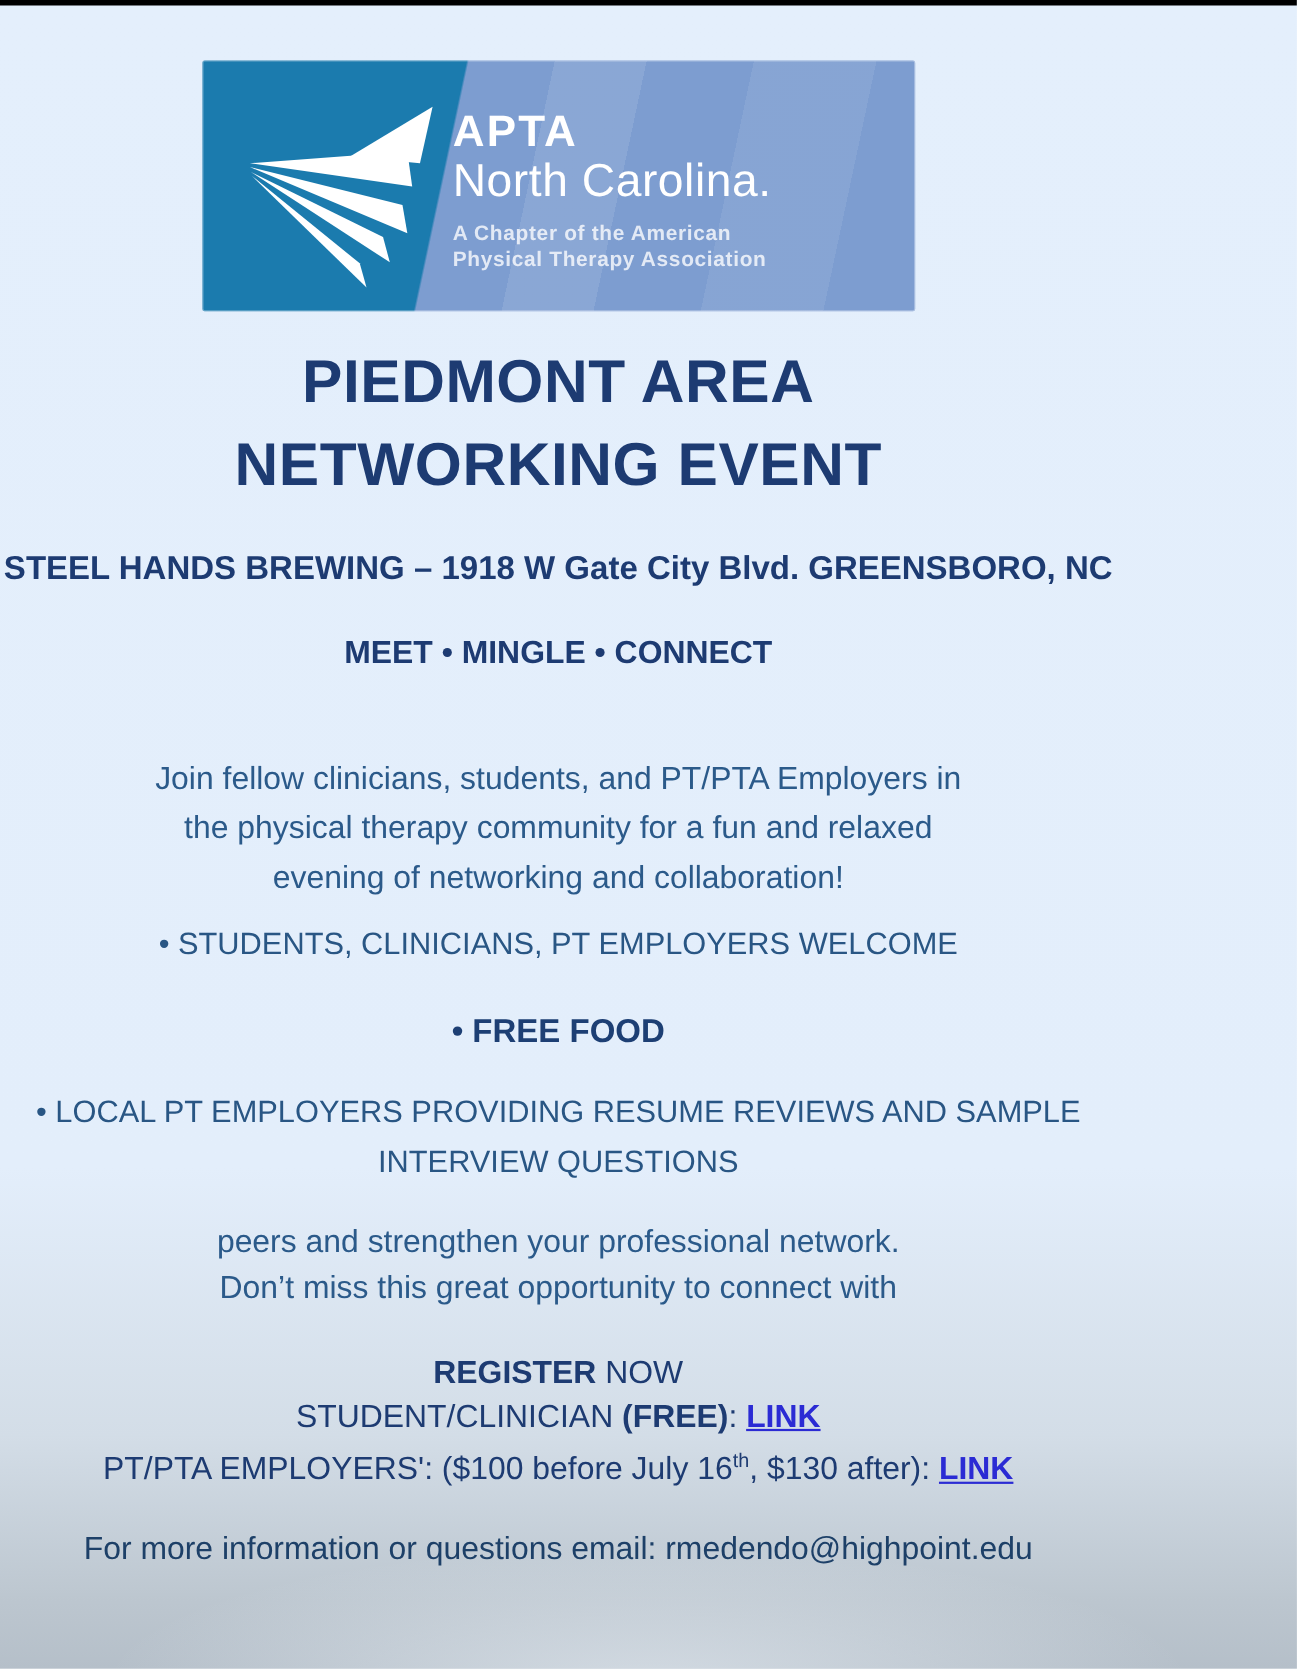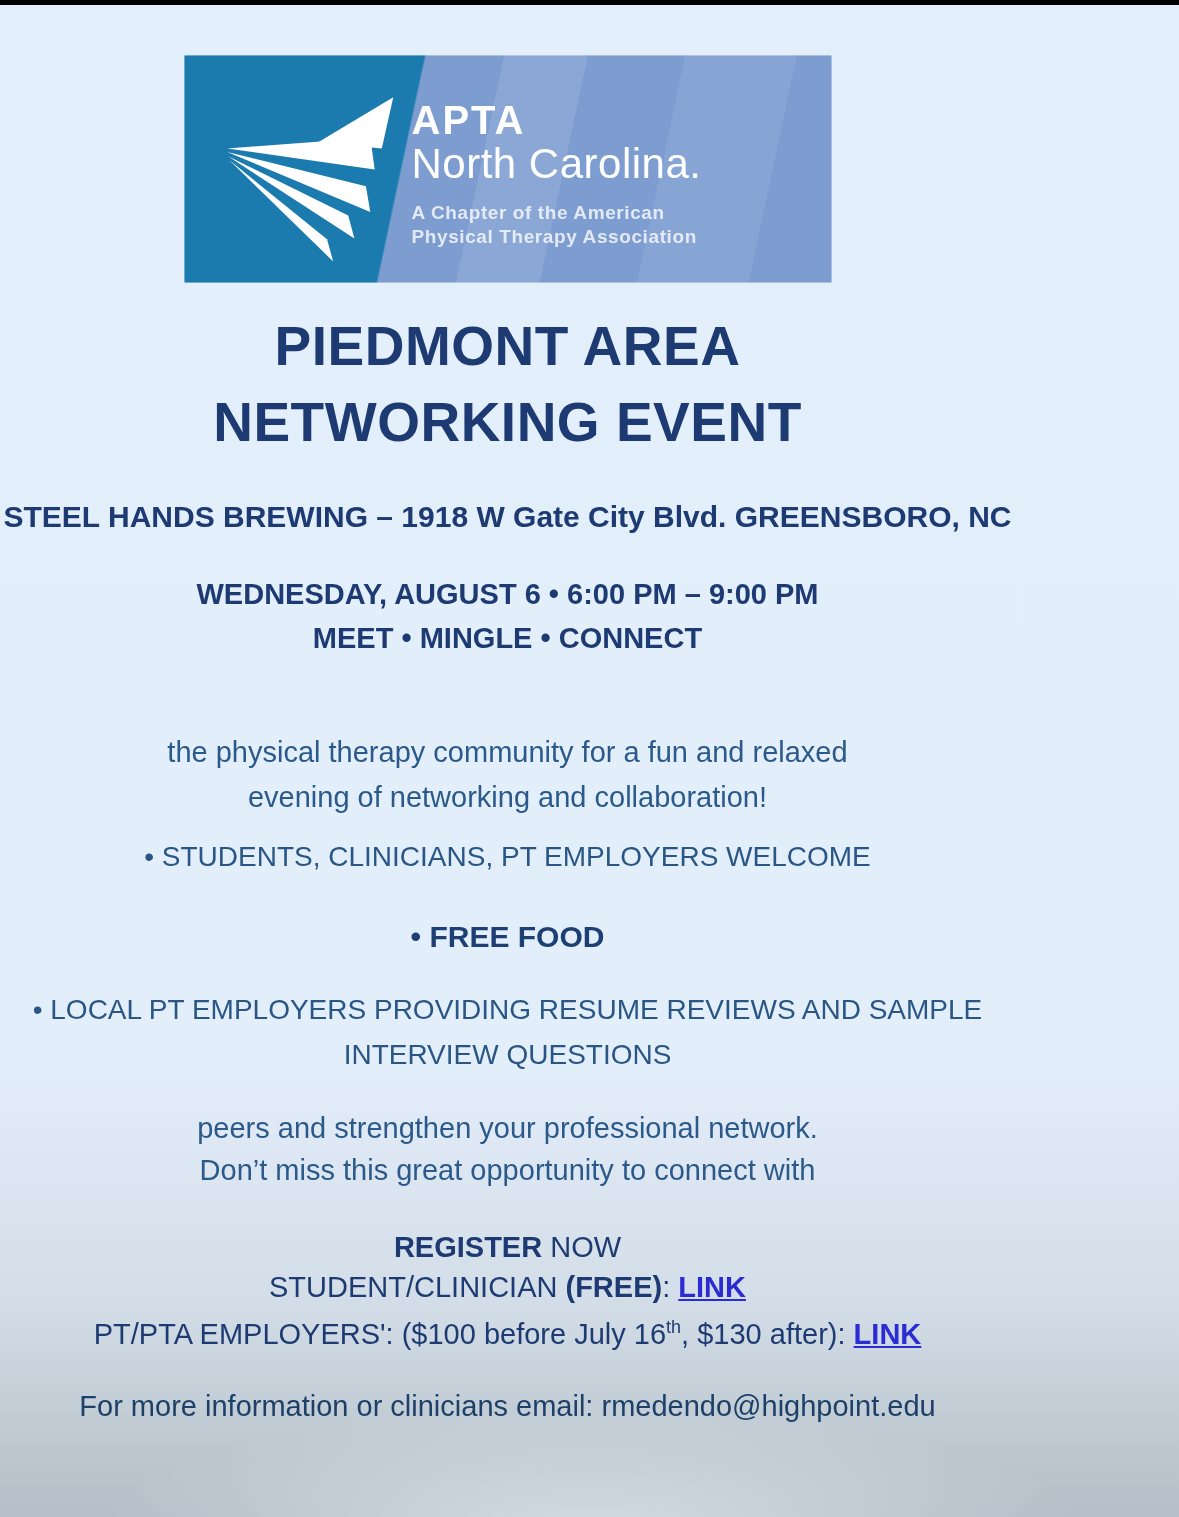--- a/index.html
+++ b/index.html
@@ -72,25 +72,25 @@
   </div>
 
   <div class="title">
     <div>PIEDMONT AREA</div>
     <div>NETWORKING EVENT</div>
   </div>
 
   <div class="venue">STEEL HANDS BREWING – 1918 W Gate City Blvd. GREENSBORO, NC</div>
 
   <div class="when">
-    <div>WEDNESDAY, AUGUST 6 • 6:00 PM – 9:00 PM</div>
     <div>MEET • MINGLE • CONNECT</div>
   </div>
 
   <div class="intro">
+    <div>Join fellow clinicians, students, and PT/PTA Employers in</div>
     <div>the physical therapy community for a fun and relaxed</div>
     <div>evening of networking and collaboration!</div>
   </div>
 
   <div class="bullet1">• STUDENTS, CLINICIANS, PT EMPLOYERS WELCOME</div>
   <div class="bullet2">• FREE FOOD</div>
   <div class="bullet3">
     <div>• LOCAL PT EMPLOYERS PROVIDING RESUME REVIEWS AND SAMPLE</div>
     <div>INTERVIEW QUESTIONS</div>
   </div>
@@ -99,15 +99,15 @@
     <div>peers and strengthen your professional network.</div>
     <div>Don’t miss this great opportunity to connect with</div>
   </div>
 
   <div class="register">
     <div><span class="b">REGISTER</span><span> NOW</span></div>
     <div><span>STUDENT/CLINICIAN </span><span class="b">(FREE)</span><span>: </span><a href="#">LINK</a></div>
     <div><span>PT/PTA EMPLOYERS': ($100 before July 16</span><sup>th</sup><span>, $130 after): </span><a href="#">LINK</a></div>
   </div>
 
-  <div class="footer">For more information or clinicians email: rmedendo@highpoint.edu</div>
+  <div class="footer">For more information or questions email: rmedendo@highpoint.edu</div>
 
 </div>
 
 </body></html>

